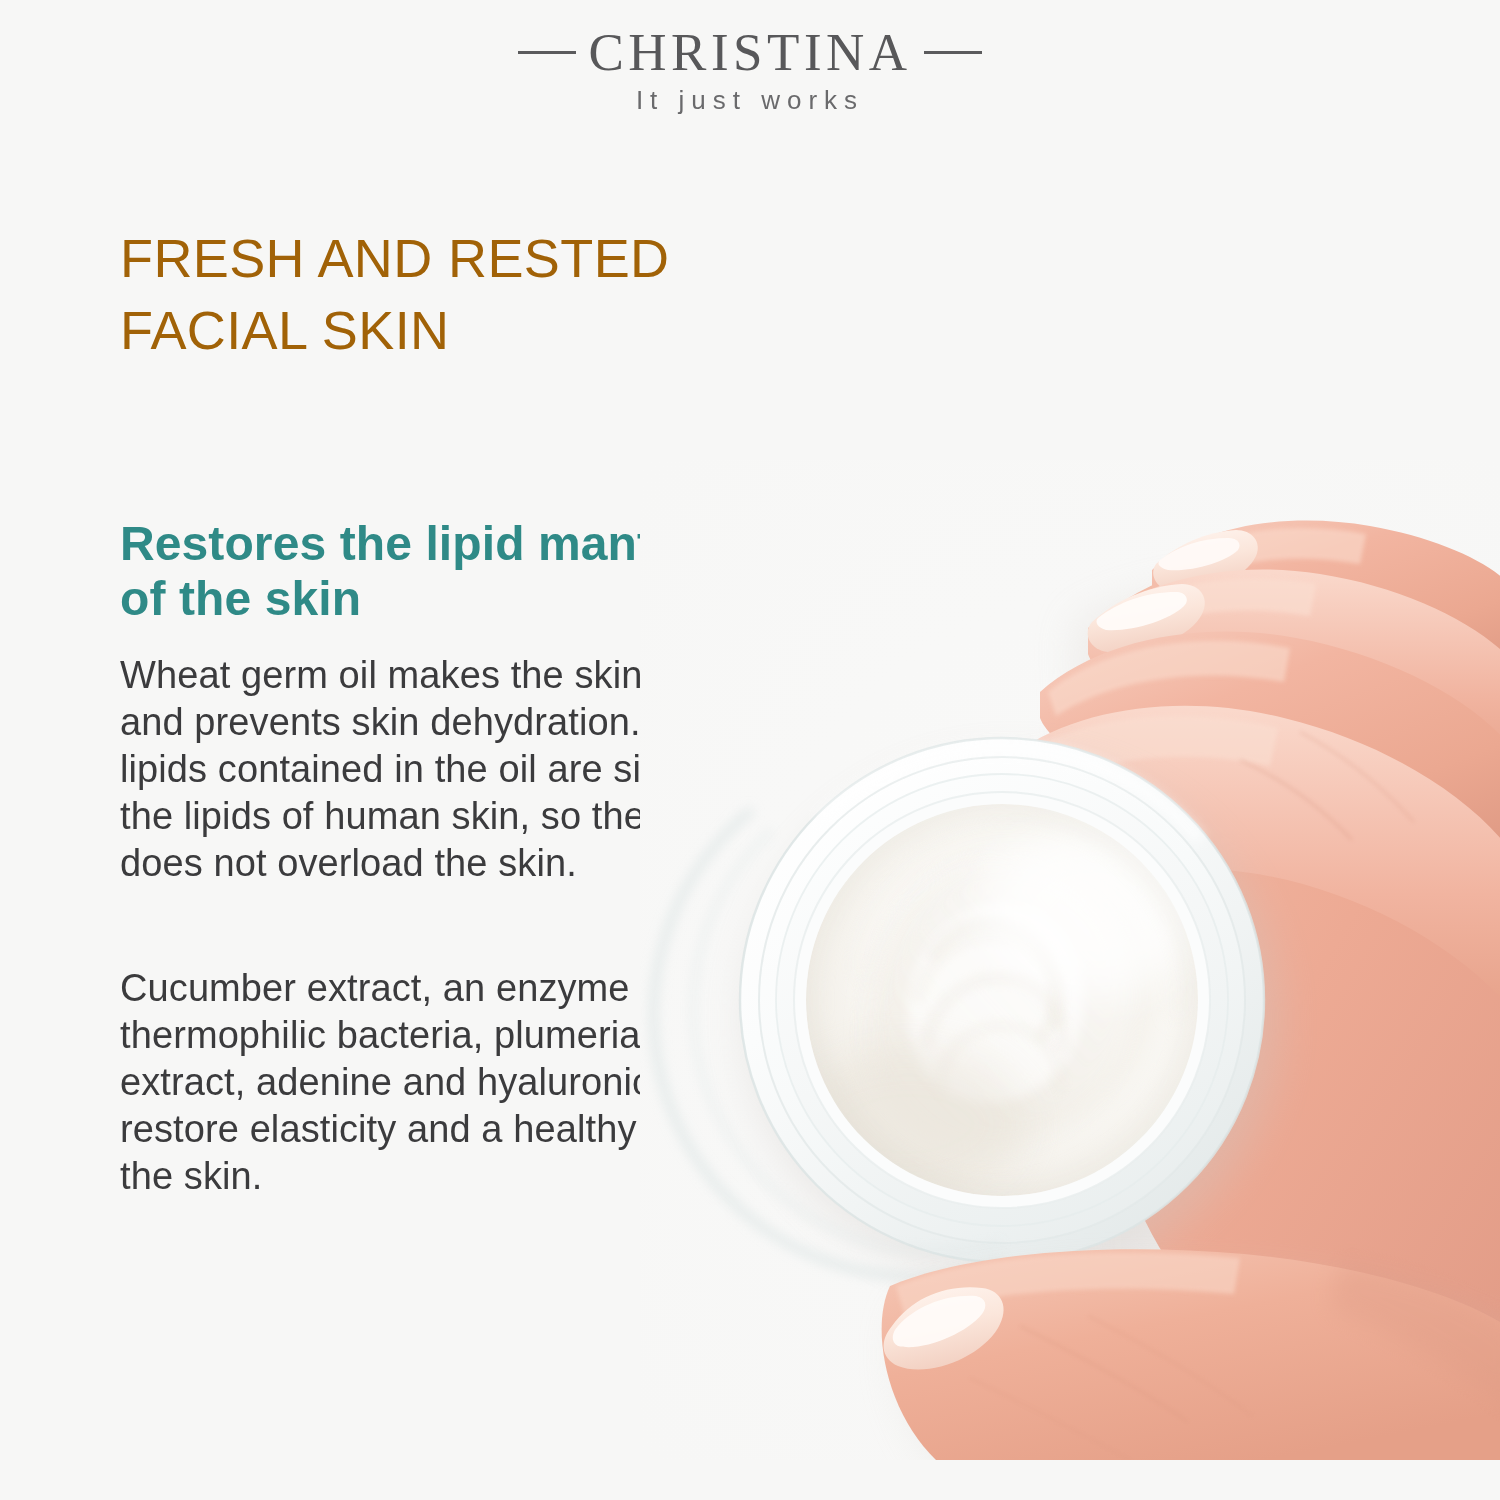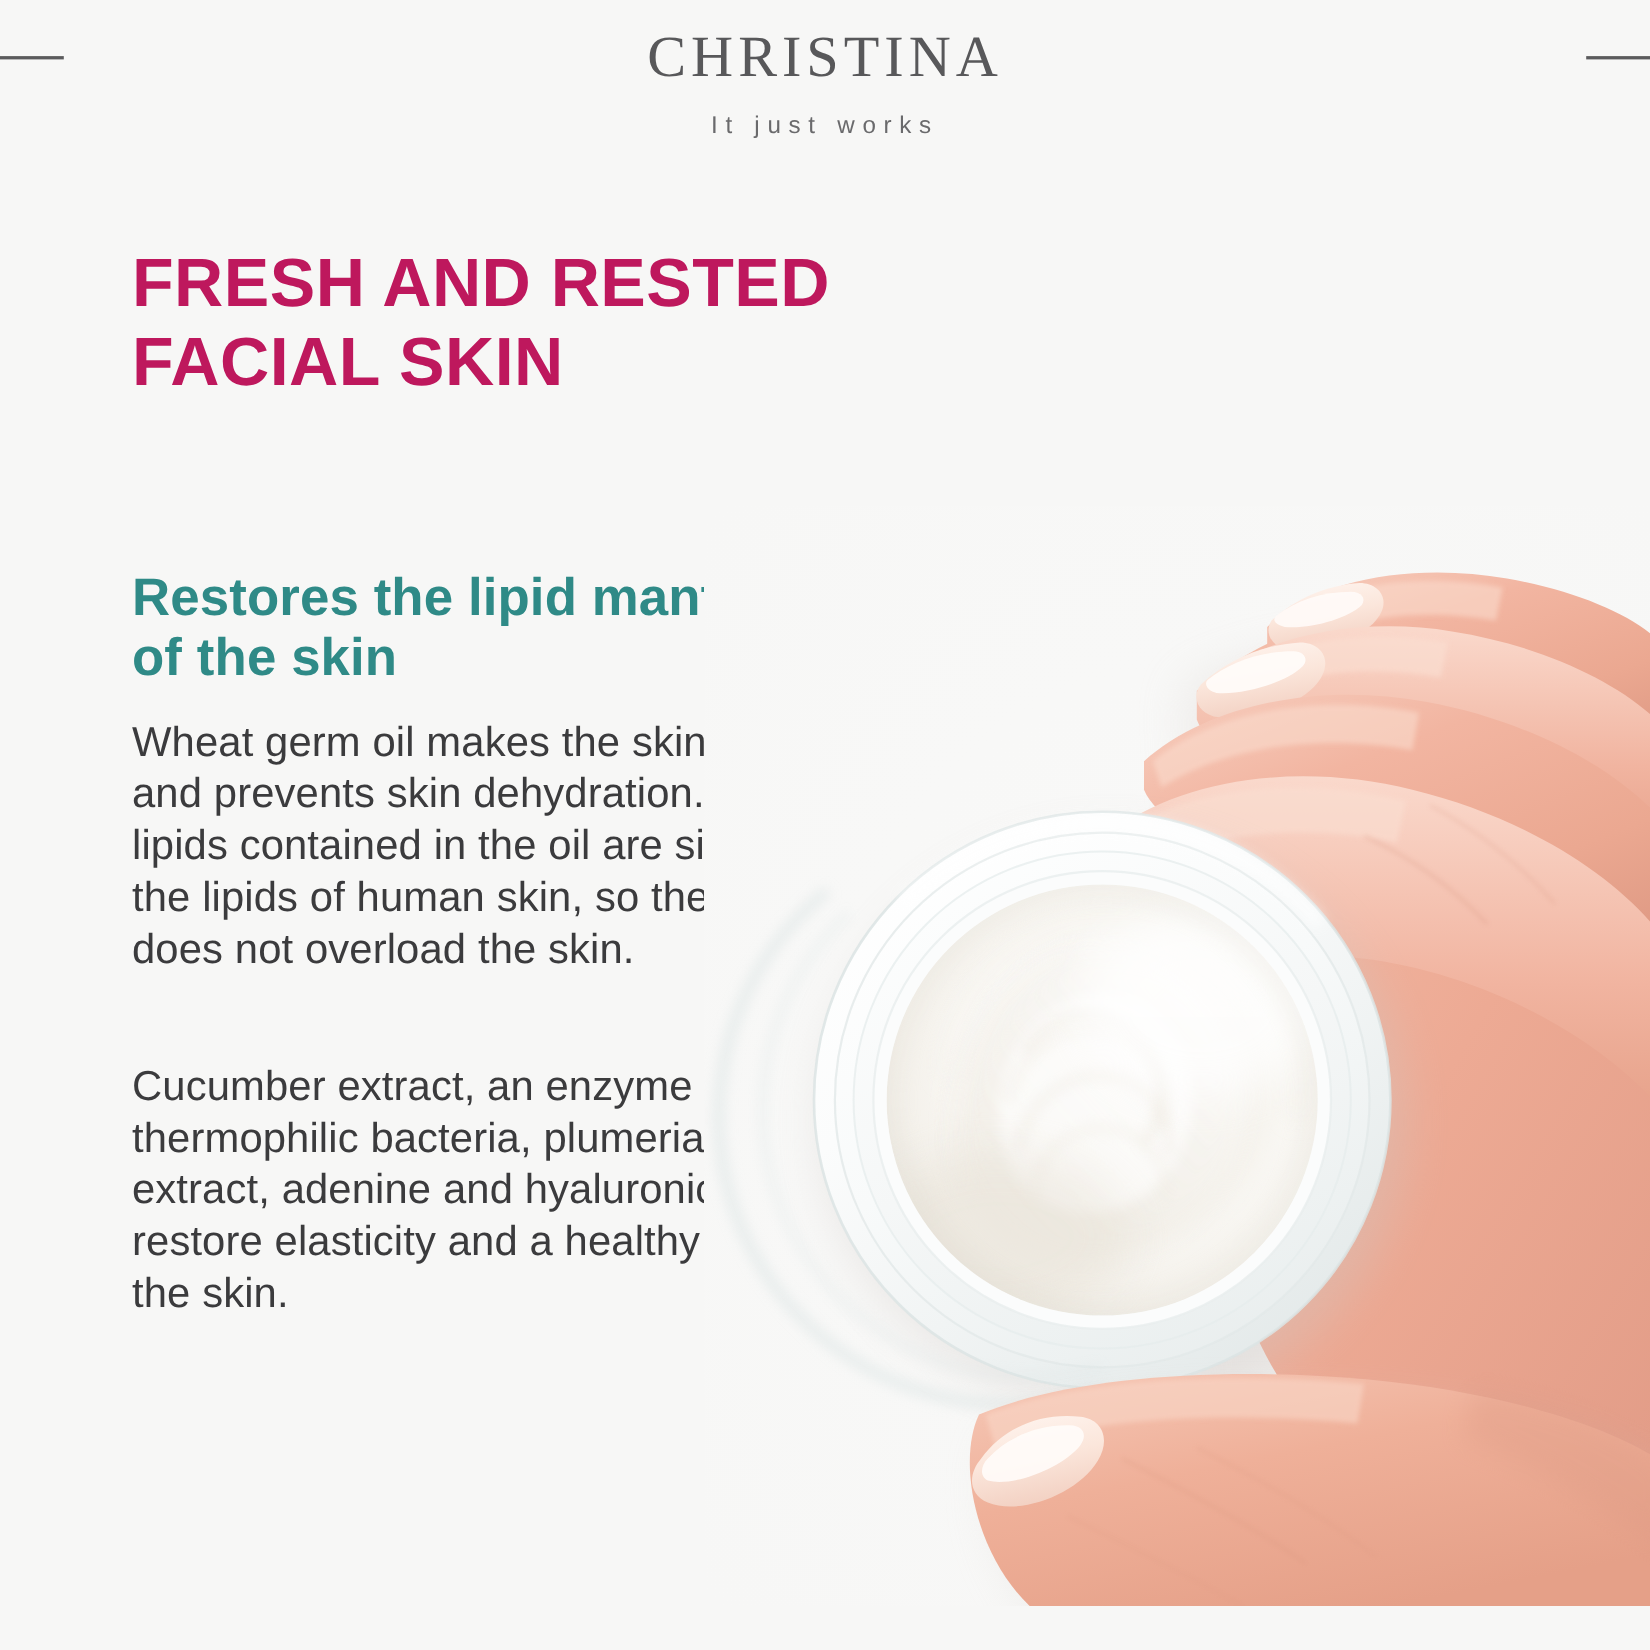--- a/index.html
+++ b/index.html
@@ -26,63 +26,63 @@
   .brand {
     position: absolute;
     top: 26px;
     left: 0;
     width: 1500px;
     text-align: center;
   }
   .brand-wordmark-row {
     display: flex;
     align-items: center;
-    justify-content: space-between;
+    justify-content: center;
     gap: 0px;
   }
   .brand-rule {
     width: 58px;
     height: 3px;
     background: #5b5b5d;
     flex: 0 0 auto;
   }
   .brand-rule.left  { margin-right: 12px; }
   .brand-rule.right { margin-left: 12px; }
   .brand-name {
     font-family: "Liberation Serif", serif;
     font-size: 53px;
     letter-spacing: 4.5px;
     color: #58585a;
     line-height: 1;
     white-space: nowrap;
     font-weight: 400;
   }
   .brand-tagline {
-    margin-top: 24px;
+    margin-top: 8px;
     font-family: "Liberation Sans", sans-serif;
-    font-size: 22px;
+    font-size: 26px;
     letter-spacing: 7px;
     color: #6a6a6c;
     line-height: 1;
     font-weight: 400;
   }
 
   
   .content {
     position: absolute;
     left: 120px;
     top: 222px;
     width: 660px;
   }
 
   .headline {
-    color: #be185d;
-    font-size: 62px;
+    color: #a16207;
+    font-size: 54px;
     line-height: 72px;
-    font-weight: 700;
+    font-weight: 400;
     letter-spacing: 0.4px;
     margin: 0;
     white-space: pre-line;
   }
 
   .benefit {
     margin-top: 0;
   }
   .benefit.first  { margin-top: 150px; }
   .benefit.second { margin-top: 78px; }

